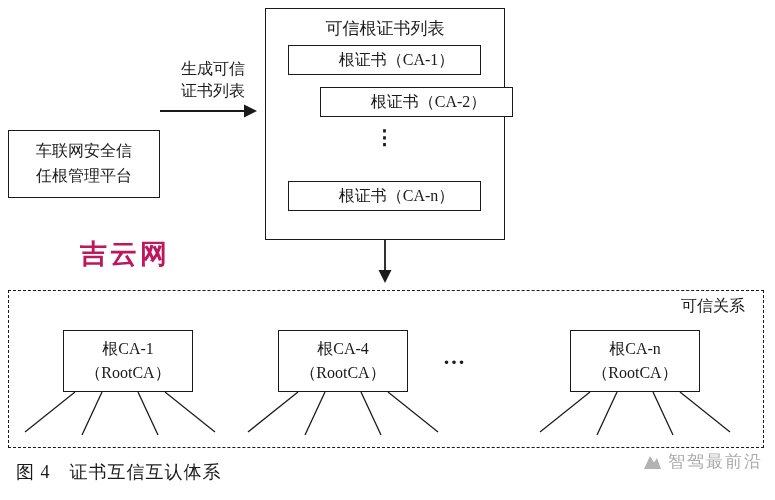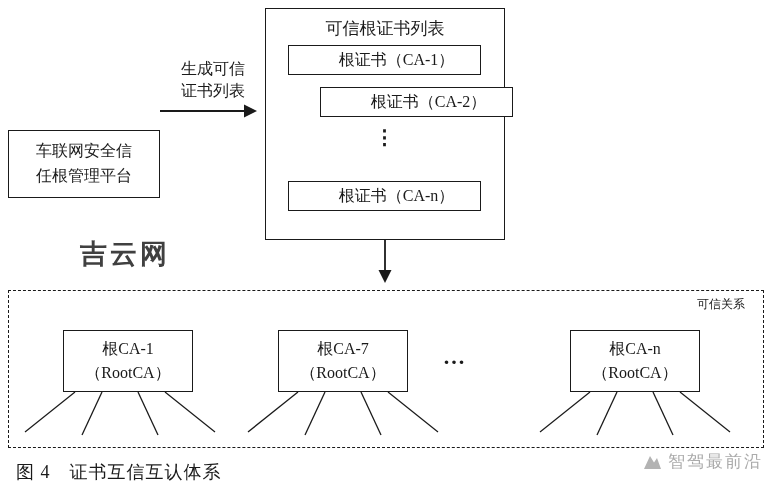--- a/index.html
+++ b/index.html
@@ -92,21 +92,21 @@
   .trust-zone {
     position: absolute;
     left: 8px; top: 290px;
     width: 756px; height: 158px;
     border: 1.6px dashed #1a1a1a;
     box-sizing: border-box;
   }
   .trust-zone-label {
     position: absolute;
     right: 18px; top: 5px;
-    font-size: 12px;
+    font-size: 16px;
   }
   .root-node {
     width: 130px; height: 62px;
     font-size: 16px;
     line-height: 1.5;
   }
   .root-node-1 { left: 55px;  top: 330px; margin-left: 8px; }
   .root-node-2 { left: 278px; top: 330px; }
   .root-node-n { left: 570px; top: 330px; }
   .node-ellipsis {
@@ -125,21 +125,21 @@
     font-size: 18px;
     font-weight: normal;
     letter-spacing: 1px;
   }
   .watermark-site {
     position: absolute;
     left: 80px; top: 236px;
     font-size: 27px;
     font-weight: bold;
     letter-spacing: 3px;
-    color: #404040;
+    color: #be185d;
     text-shadow: 0 0 1px #ffffff;
     font-family: "Liberation Sans", "DejaVu Sans", sans-serif;
   }
   .watermark-brand {
     position: absolute;
     right: 12px; top: 450px;
     display: flex;
     align-items: center;
     gap: 6px;
     color: #ababab;
@@ -207,21 +207,21 @@
   </div>
 
   <div class="box root-node root-node-1">
     <span>
       <span>根CA-1</span><br>
       <span>（RootCA）</span>
     </span>
   </div>
   <div class="box root-node root-node-2">
     <span>
-      <span>根CA-7</span><br>
+      <span>根CA-4</span><br>
       <span>（RootCA）</span>
     </span>
   </div>
   <div class="node-ellipsis">...</div>
   <div class="box root-node root-node-n">
     <span>
       <span>根CA-n</span><br>
       <span>（RootCA）</span>
     </span>
   </div>

